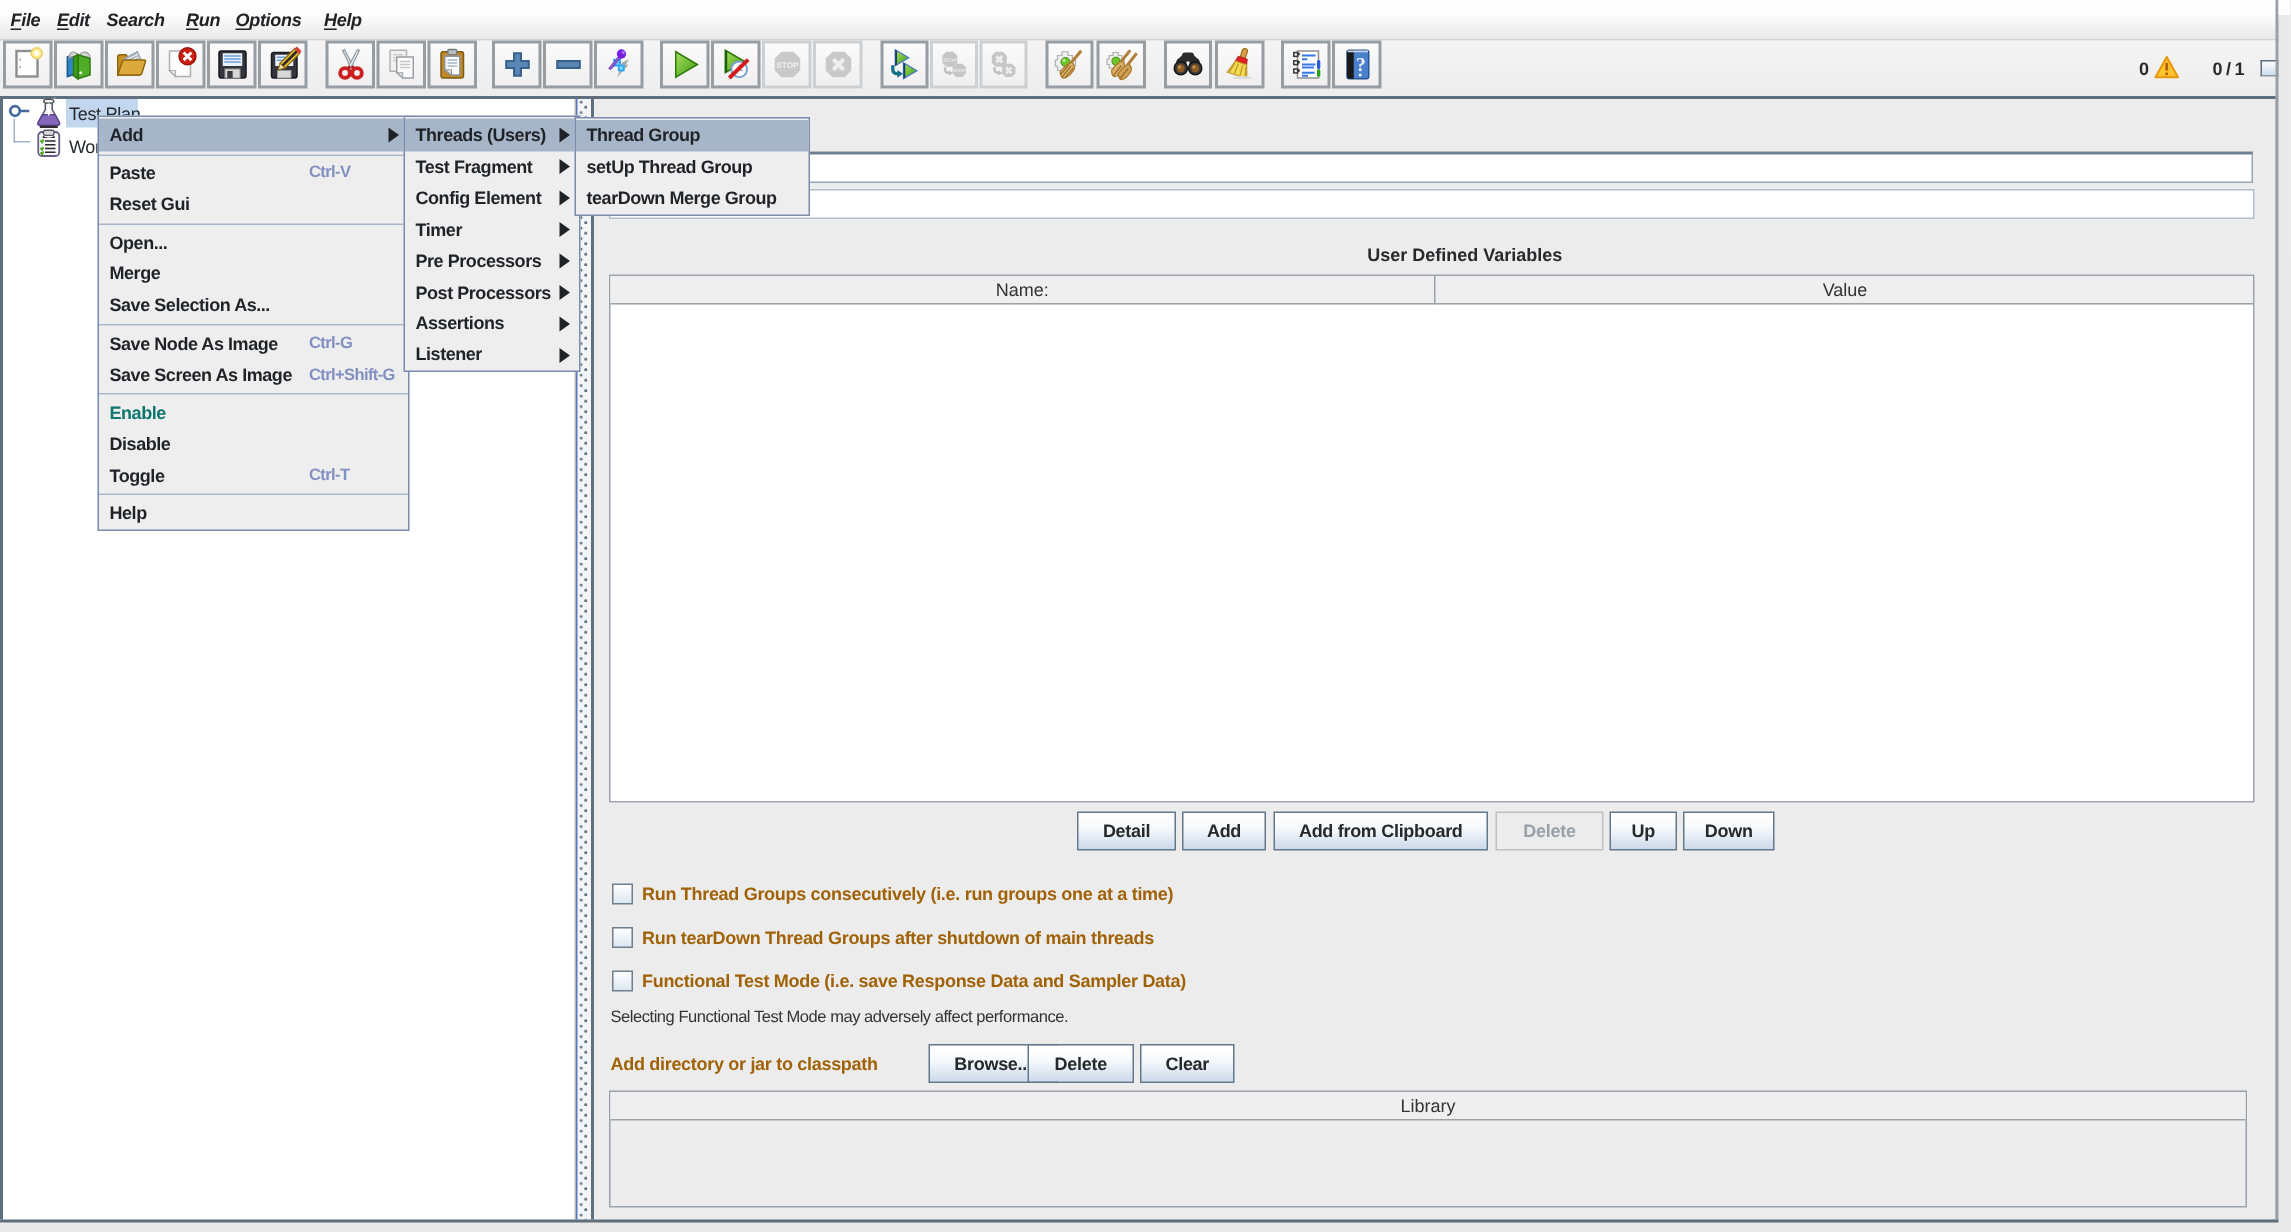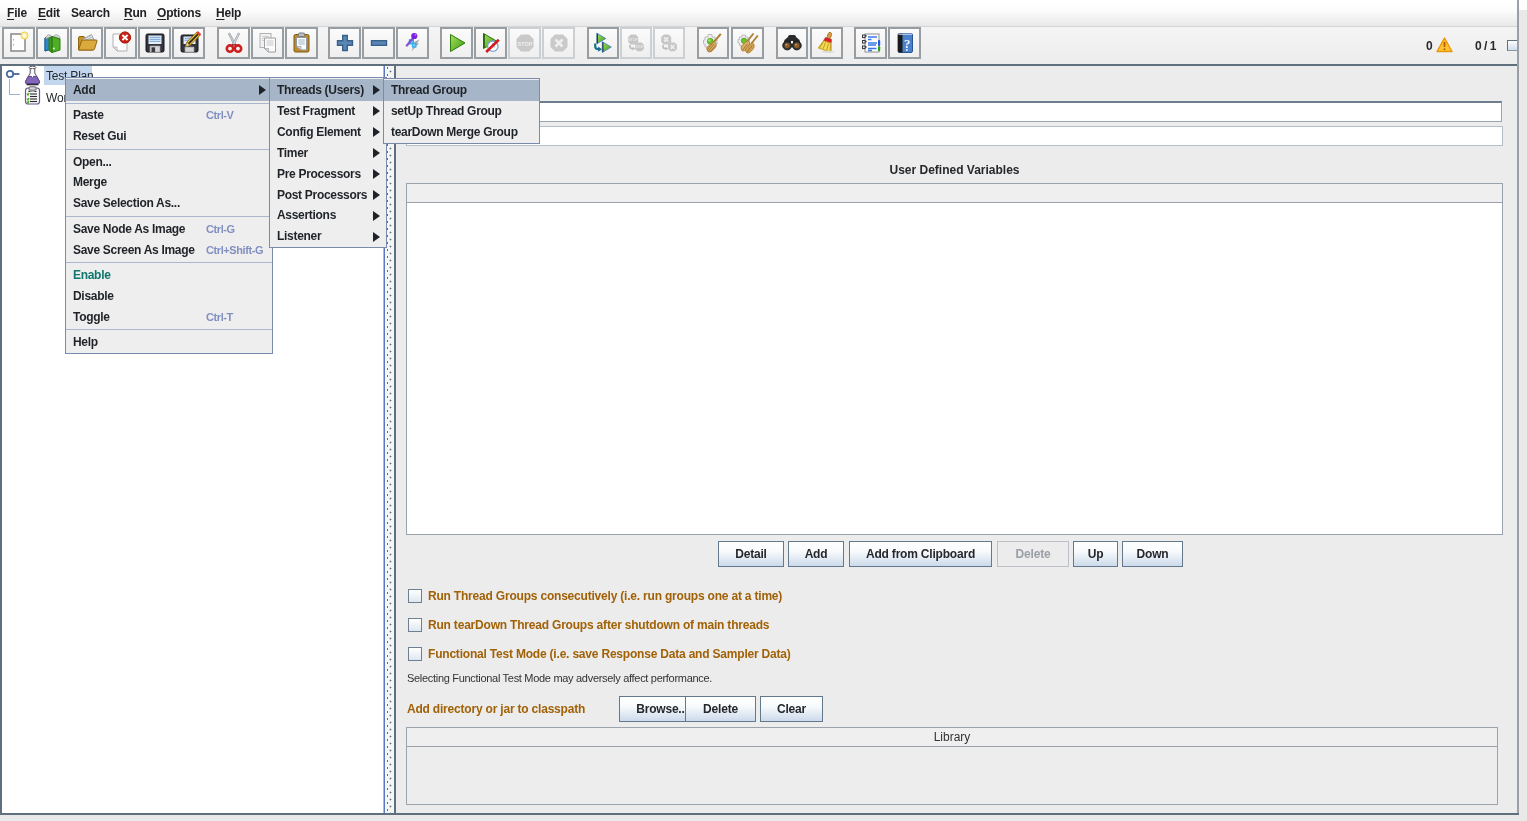--- a/index.html
+++ b/index.html
@@ -3,21 +3,21 @@
 <meta charset="utf-8">
 <style>
   * { margin:0; padding:0; box-sizing:border-box; }
   html,body { width:1527px; height:821px; overflow:hidden; }
   body { font-family:"Liberation Sans", sans-serif; background:#e9e9e9; position:relative; }
   .abs { position:absolute; }
 
   
   #menubar { left:0; top:0; width:1519px; height:27px;
     background:linear-gradient(#ffffff 0%, #fcfcfc 40%, #e8e8e8 100%);
-    border-bottom:1px solid #d4d4d4; }
+    border-bottom:1px solid #d4d4d4;font-style:italic; }
   .mitem { position:absolute; top:6px; font-size:12px; font-weight:bold; color:#222226; letter-spacing:-0.2px; }
   .mitem u { text-decoration-thickness:1px; text-underline-offset:2px; }
 
   
   #toolbar { left:0; top:27px; width:1519px; height:37px;
     background:linear-gradient(#f4f4f4, #ededed); }
   .tbtn { position:absolute; top:0px; width:33px; height:32px;
     border:2px solid #989da2; background:linear-gradient(#fbfbfb,#efefef); }
   .tbtn.dis { border-color:#cdd0d3; }
   .tbtn svg { position:absolute; left:50%; top:50%; transform:translate(-50%,-50%); }
@@ -401,24 +401,26 @@
   <g stroke="#4aa818" stroke-width="1.2" fill="none">
     <path d="M3 7.5 L4 9 L5 7"></path>
       <path d="M3 12.5 L4 14 L5 12"></path>
       <path d="M3 15.5 L4 17 L5 15"></path>
   </g>
 </svg>
 <div class="abs" style="left:46px;top:91px;font-size:12px;letter-spacing:-0.2px;color:#24292e">WorkBench</div>
 
 <div class="tfield" style="left:406px;top:101px;width:1096px;height:21px;"></div>
 <div class="abs" style="left:406px;top:126px;width:1097px;height:20px;background:#ffffff;border:1px solid #b4bec8;"></div>
-<div class="title" style="left:406px;top:163px;width:1097px;text-align:center;">User Defined Variables</div>
+<div class="title" style="left:428px;top:163px;width:1097px;text-align:center;">User Defined Variables</div>
 
 <div class="abs" style="left:406px;top:183px;width:1097px;height:352px;border:1px solid #9aa2ac;background:#ffffff;">
   <div style="position:absolute;left:0;top:0;width:100%;height:19px;background:#efefef;border-bottom:1px solid #9aa2ac;">
+    <div style="position:absolute;left:0;top:0;width:550px;height:19px;border-right:1px solid #9aa2ac;text-align:center;font-size:12px;color:#333;line-height:18px;">Name:</div>
+    <div style="position:absolute;left:551px;top:0;right:0;height:19px;text-align:center;font-size:12px;color:#333;line-height:18px;">Value</div>
   </div>
 </div>
 
 <div class="jbtn" style="left:718px;top:541px;width:66px;">Detail</div>
 <div class="jbtn" style="left:788px;top:541px;width:56px;">Add</div>
 <div class="jbtn" style="left:849px;top:541px;width:143px;">Add from Clipboard</div>
 <div class="jbtn dis" style="left:997px;top:541px;width:72px;">Delete</div>
 <div class="jbtn" style="left:1073px;top:541px;width:45px;">Up</div>
 <div class="jbtn" style="left:1122px;top:541px;width:61px;">Down</div>
 

